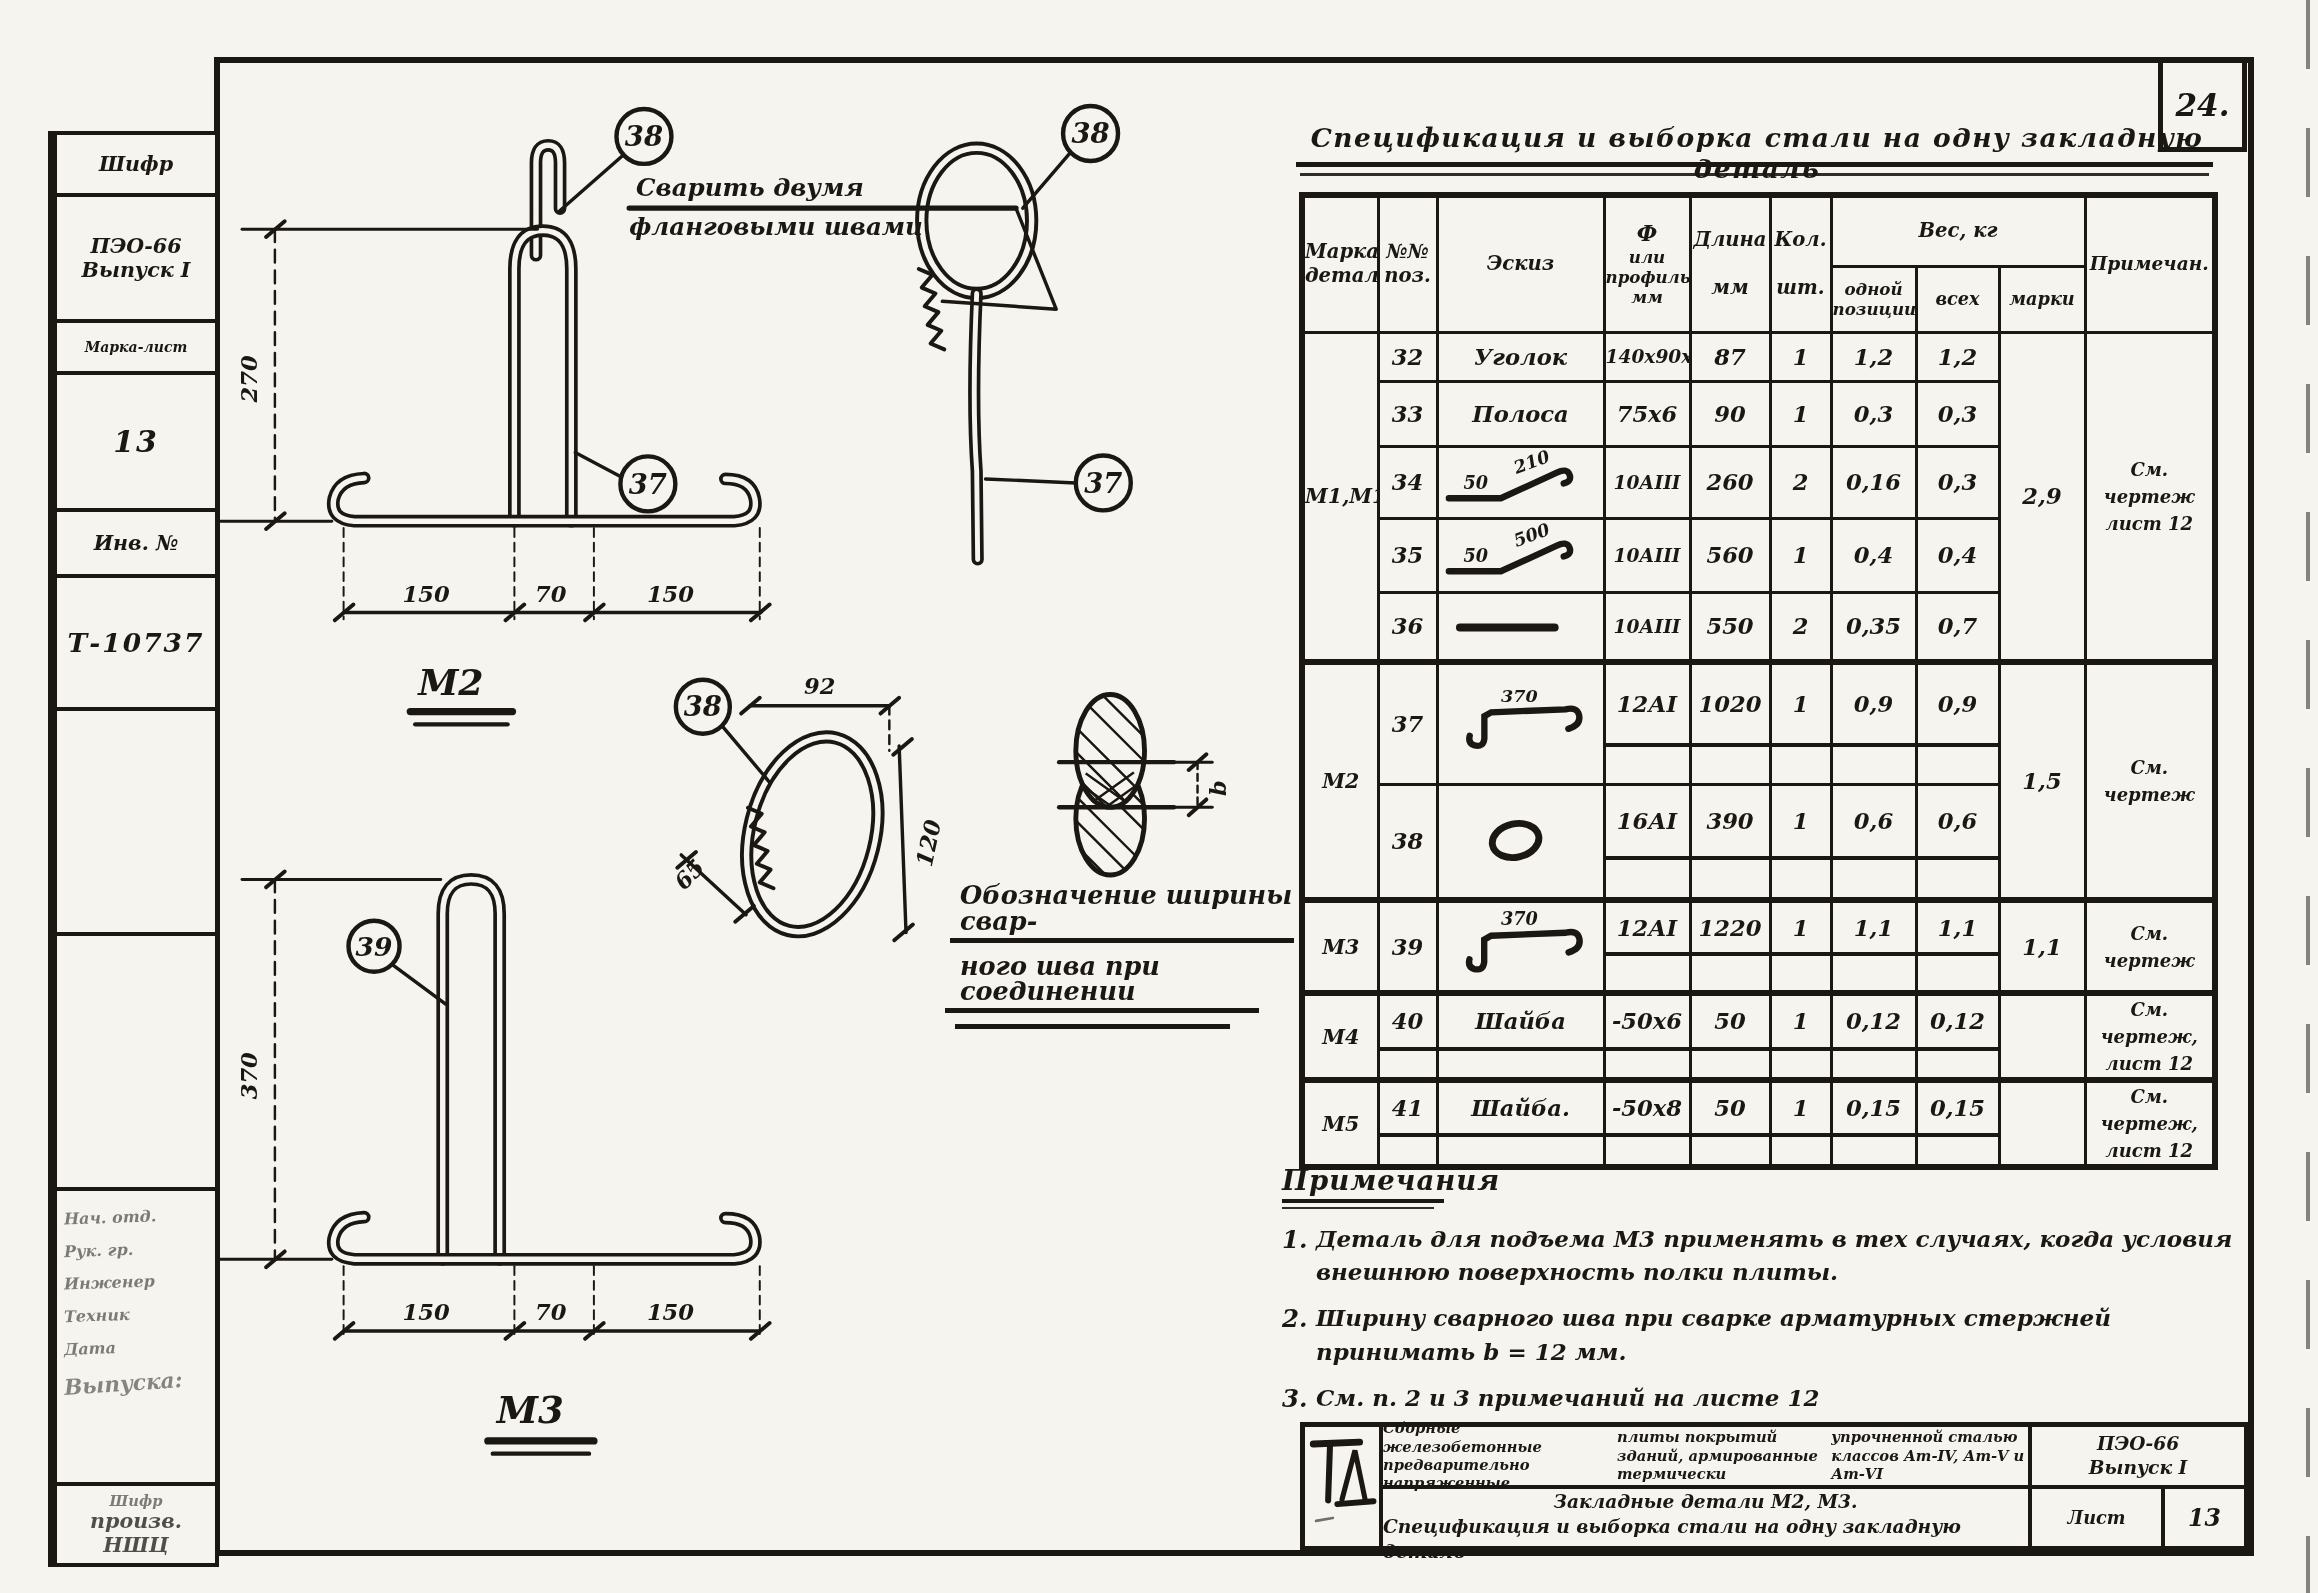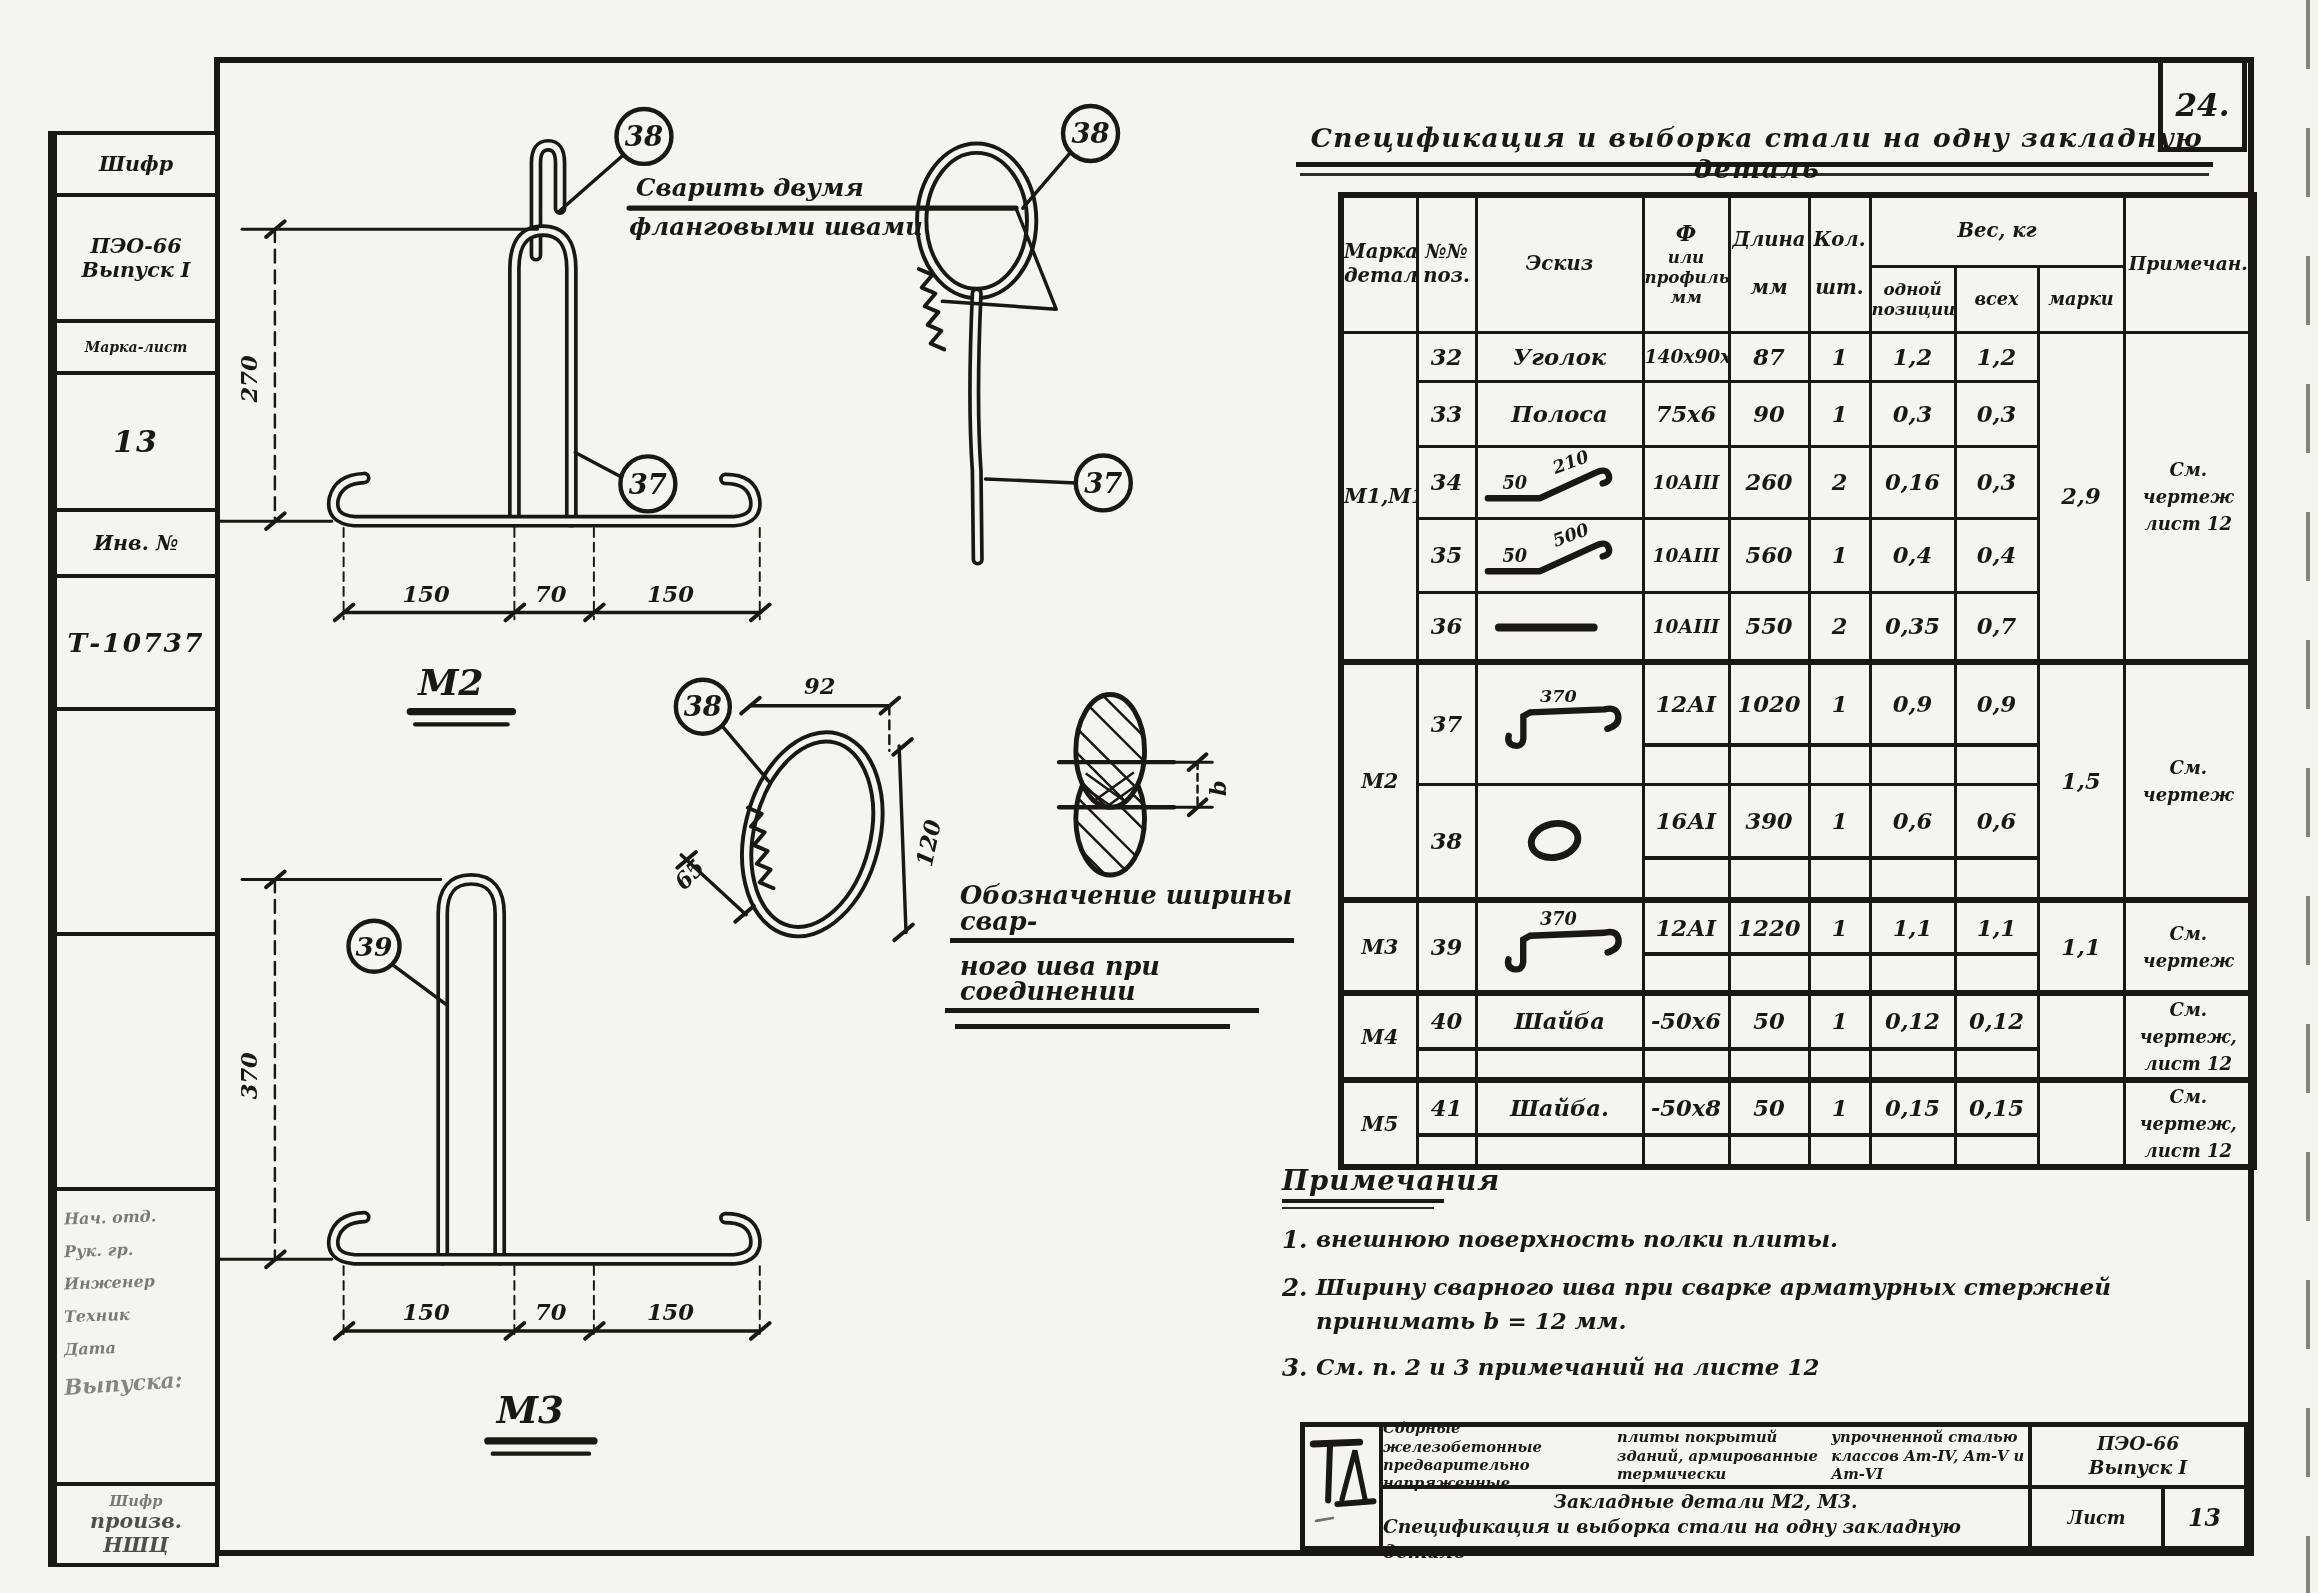--- a/index.html
+++ b/index.html
@@ -18,21 +18,21 @@
           display:flex;align-items:center;justify-content:center;font-size:31px;background:var(--paper);}
   #scan-edge{left:2306px;top:0;width:4.4px;height:1594px;
       background:repeating-linear-gradient(180deg,#2a261f 0 69px,transparent 69px 128px);opacity:.55;}
 
   
   #spec-title{left:1303px;top:122px;width:908px;text-align:center;font-size:26.5px;letter-spacing:1.5px;}
   .title-ul1{left:1296px;top:162px;width:917px;height:4.9px;background:var(--ink);}
   .title-ul2{left:1300px;top:173px;width:909px;height:2.9px;background:var(--ink);opacity:.9;}
 
   #spec{position:absolute;left:1299px;top:192px;width:914px;border-collapse:collapse;table-layout:fixed;
-        border:6.9px solid var(--ink);margin-left:39px;}
+        border:6.9px solid var(--ink);}
   #spec th,#spec td{border:3.4px solid var(--ink);padding:0;text-align:center;vertical-align:middle;
         font-style:italic;font-weight:700;overflow:hidden;}
   #spec th{font-size:19.6px;line-height:1.25;}
   #spec td{font-size:22.6px;}
   #spec .small{font-size:16.7px;line-height:1.2;}
   #spec tr.gsep td{border-top:6.4px solid var(--ink);}
   #spec td.bl{border-bottom:4.9px solid var(--ink);}
   #spec tr.sub td{border-top:0;}
   #spec td.sketchcell svg{display:block;margin:0 auto;}
   #spec td.notecell{font-size:18px;line-height:1.5;}
@@ -514,20 +514,21 @@
   </tbody>
     </table>
 
   <div id="notes" class="abs hand">
     <span class="ntitle">Примечания</span>
     <div class="ntul"></div>
     <div class="ntul2"></div>
     <div class="item">
       <div class="inum">1.</div>
       <div class="ilines">
+        <div>Деталь для подъема М3 применять в тех случаях, когда условия</div>
         <div>внешнюю поверхность полки плиты.</div>
       </div>
     </div>
     <div class="item">
       <div class="inum">2.</div>
       <div class="ilines">
         <div>Ширину сварного шва при сварке арматурных стержней</div>
         <div>принимать  b = 12 мм.</div>
       </div>
     </div>

